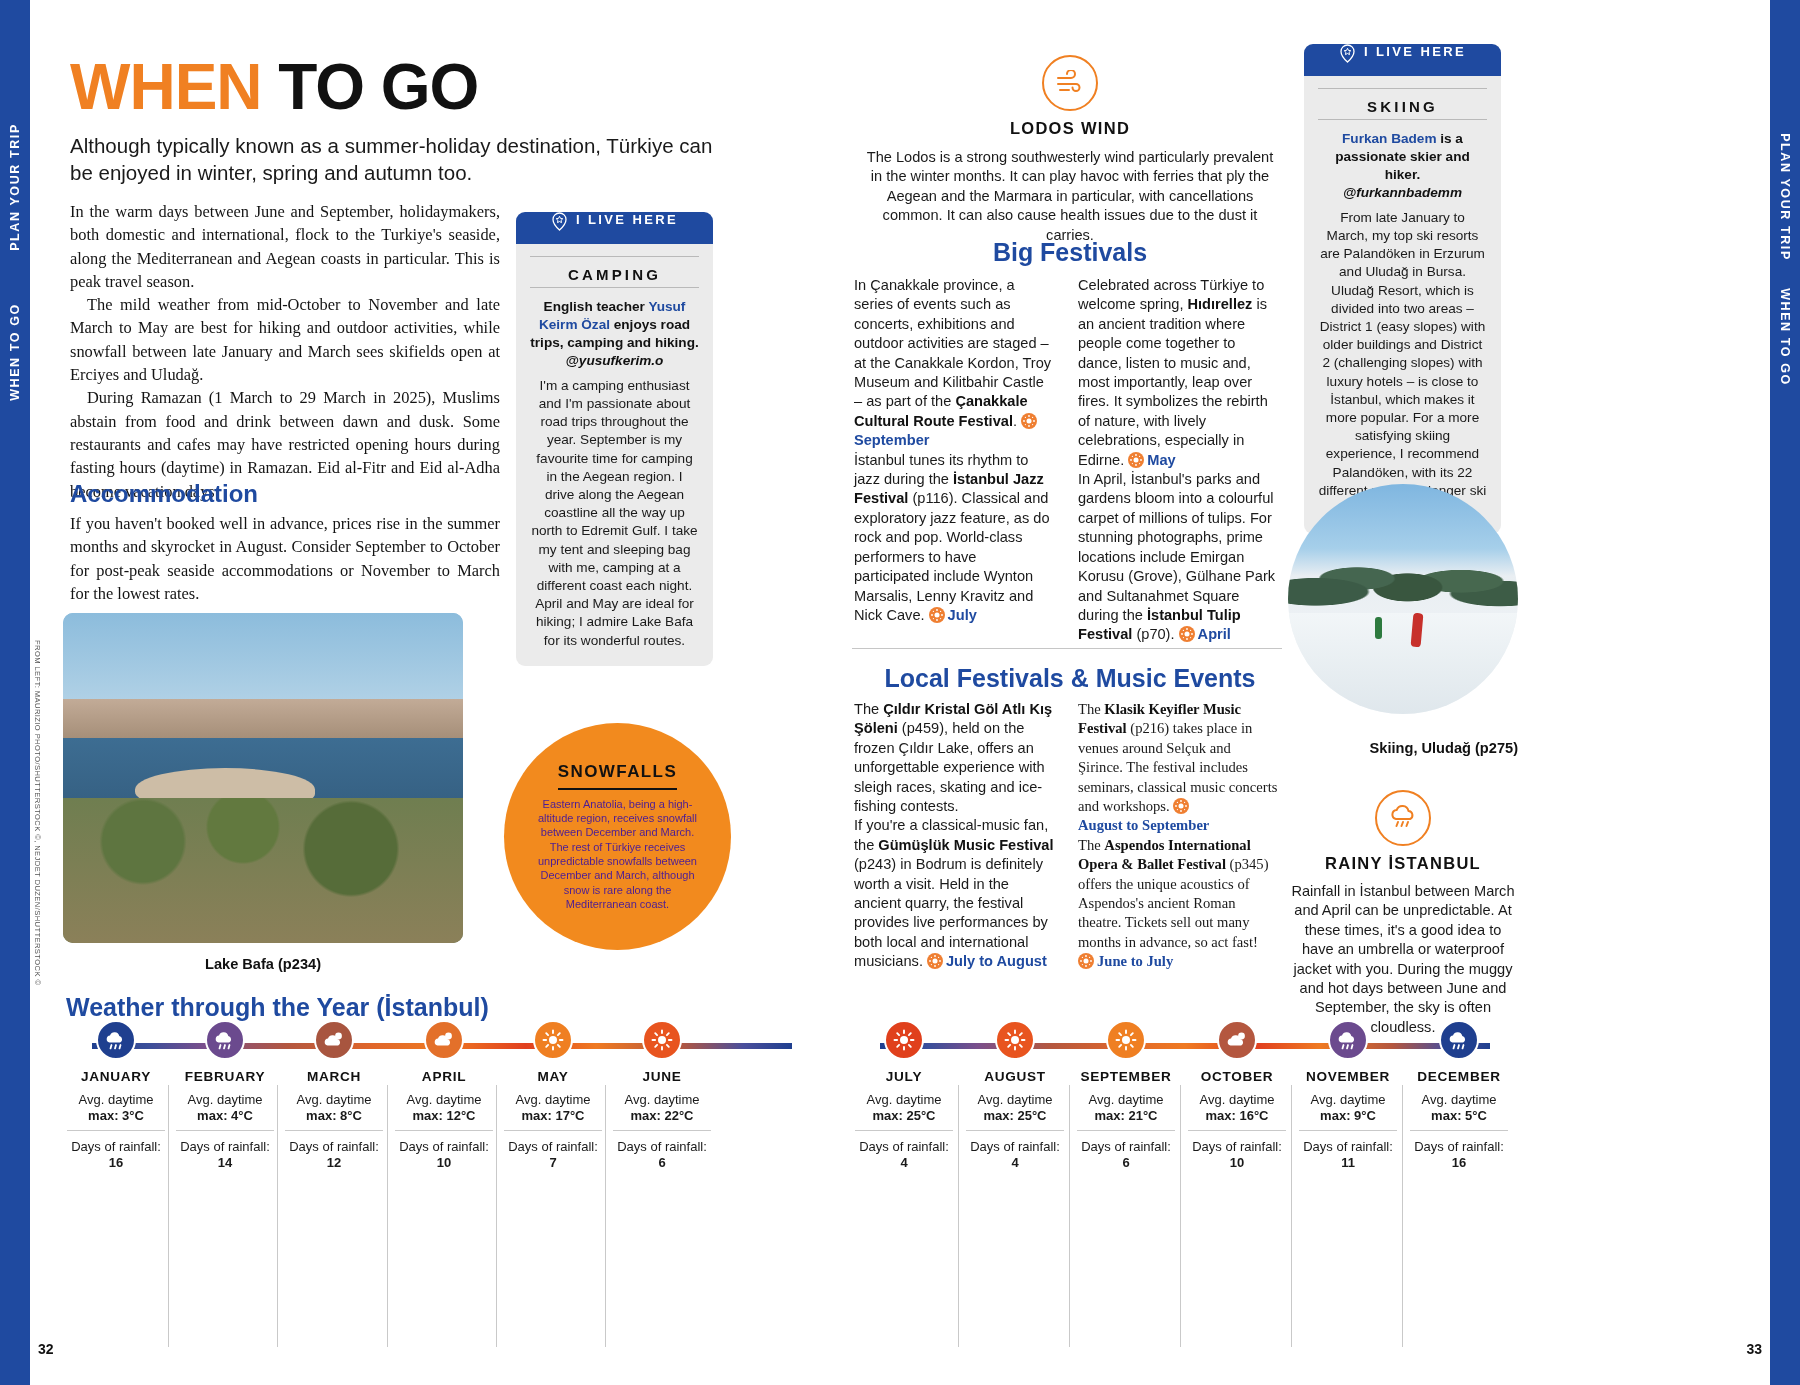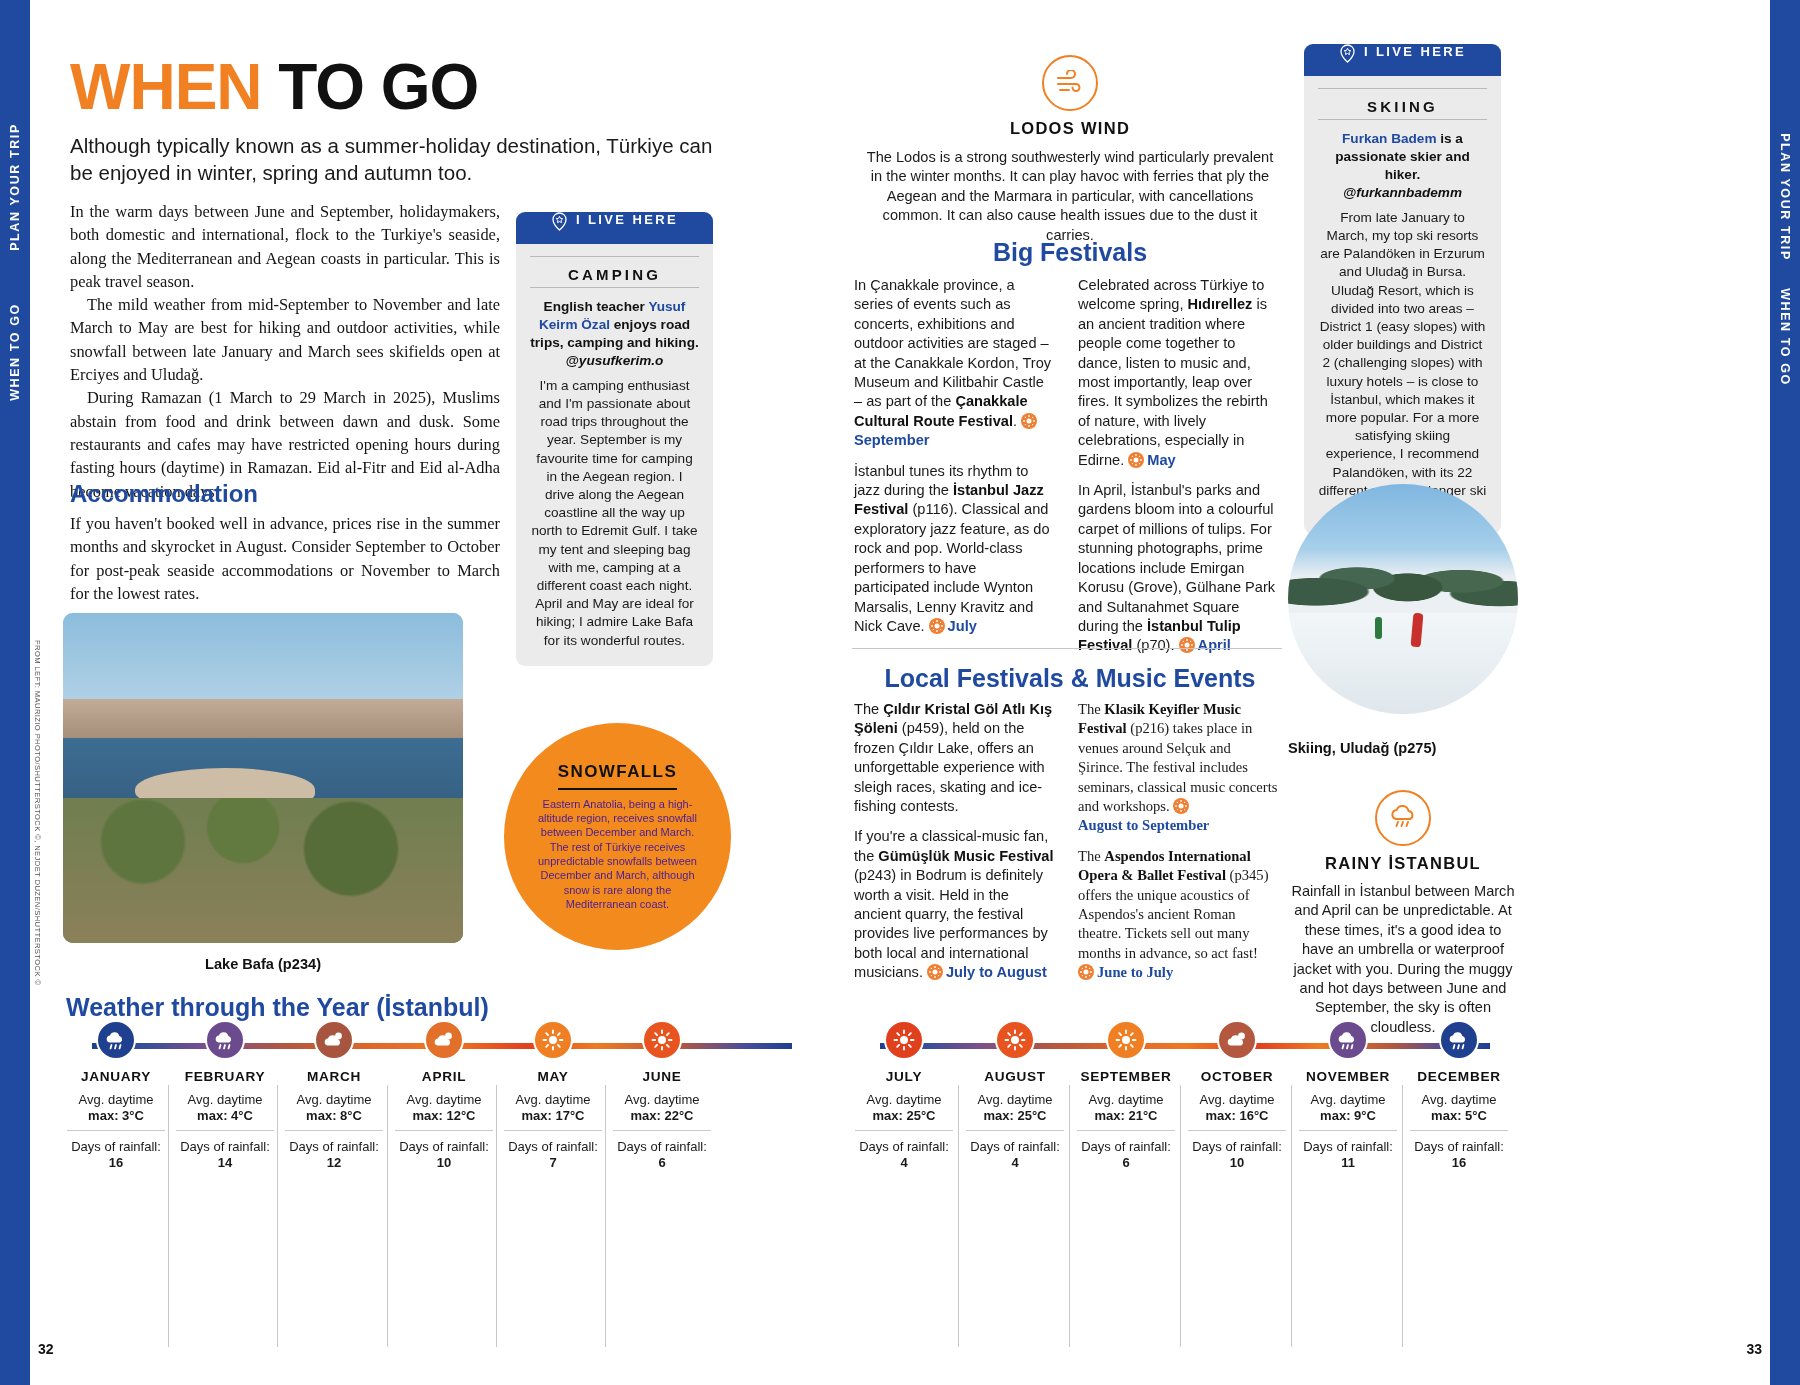--- a/index.html
+++ b/index.html
@@ -238,21 +238,21 @@
   .hr-rule {
     position: absolute;
     height: 1px; background: #c6c6c6;
   }
   #rule-local { left: 852px; top: 648px; width: 430px; }
 
   .col-text {
     position: absolute;
     font-size: 14.6px; line-height: 1.33; color: #1a1a1a;
   }
-  .col-text p + p { margin-top: 11px; }
+  .col-text p + p { }
   .col-text b { font-weight: 700; color: #111; }
   .month {
     color: #1f4aa0; font-weight: 700; white-space: nowrap;
   }
   .sunbadge {
     display: inline-block; vertical-align: -3px;
     width: 16px; height: 16px; border-radius: 50%;
     background: #ef7f32; position: relative; margin-right: 3px;
   }
   .sunbadge::before {
@@ -296,21 +296,21 @@
     position:absolute; left:54%; top:56%; width:10px; height:34px;
     background:#c7302b; border-radius:4px; transform: rotate(5deg);
   }
   .ski-photo .skier2 {
     position:absolute; left:38%; top:58%; width:7px; height:22px;
     background:#2d7a3f; border-radius:3px;
   }
   .caption-ski {
     position: absolute;
     left: 1288px; top: 740px; width: 230px;
-    text-align: left; font-size: 14.6px; font-weight: 700; color: #111;
+    text-align: right; font-size: 14.6px; font-weight: 700; color: #111;
   }
 
   #rainy { left: 1288px; top: 790px; width: 230px; }
   #rainy p {
     margin-top: 9px; font-size: 14.6px; line-height: 1.33;
     color: #1a1a1a; text-align: center;
   }
 
   
   .wt-title {
@@ -368,21 +368,21 @@
     <span class="vtext vt2">WHEN TO GO</span>
   </div>
 
   <h1 class="headline">
     <span class="a">WHEN</span><span class="b"> TO GO</span>
   </h1>
   <p class="standfirst">Although typically known as a summer-holiday destination, Türkiye can be enjoyed in winter, spring and autumn too.</p>
 
   <div class="serif-col">
     <p>In the warm days between June and September, holidaymakers, both domestic and international, flock to the Turkiye's seaside, along the Mediterranean and Aegean coasts in particular. This is peak travel season.</p>
-    <p>The mild weather from mid-September to November and late March to May are best for hiking and outdoor activities, while snowfall between late January and March sees skifields open at Erciyes and Uludağ.</p>
+    <p>The mild weather from mid-October to November and late March to May are best for hiking and outdoor activities, while snowfall between late January and March sees skifields open at Erciyes and Uludağ.</p>
     <p>During Ramazan (1 March to 29 March in 2025), Muslims abstain from food and drink between dawn and dusk. Some restaurants and cafes may have restricted opening hours during fasting hours (daytime) in Ramazan. Eid al-Fitr and Eid al-Adha become vacation days</p>
   </div>
 
   <h2 class="sub-head accommodation">Accommodation</h2>
   <div class="serif-col2">
     <p>If you haven't booked well in advance, prices rise in the summer months and skyrocket in August. Consider September to October for post-peak seaside accommodations or November to March for the lowest rates.</p>
   </div>
 
   <div class="ilh" id="camping-box">
     <div class="ilh-head">

